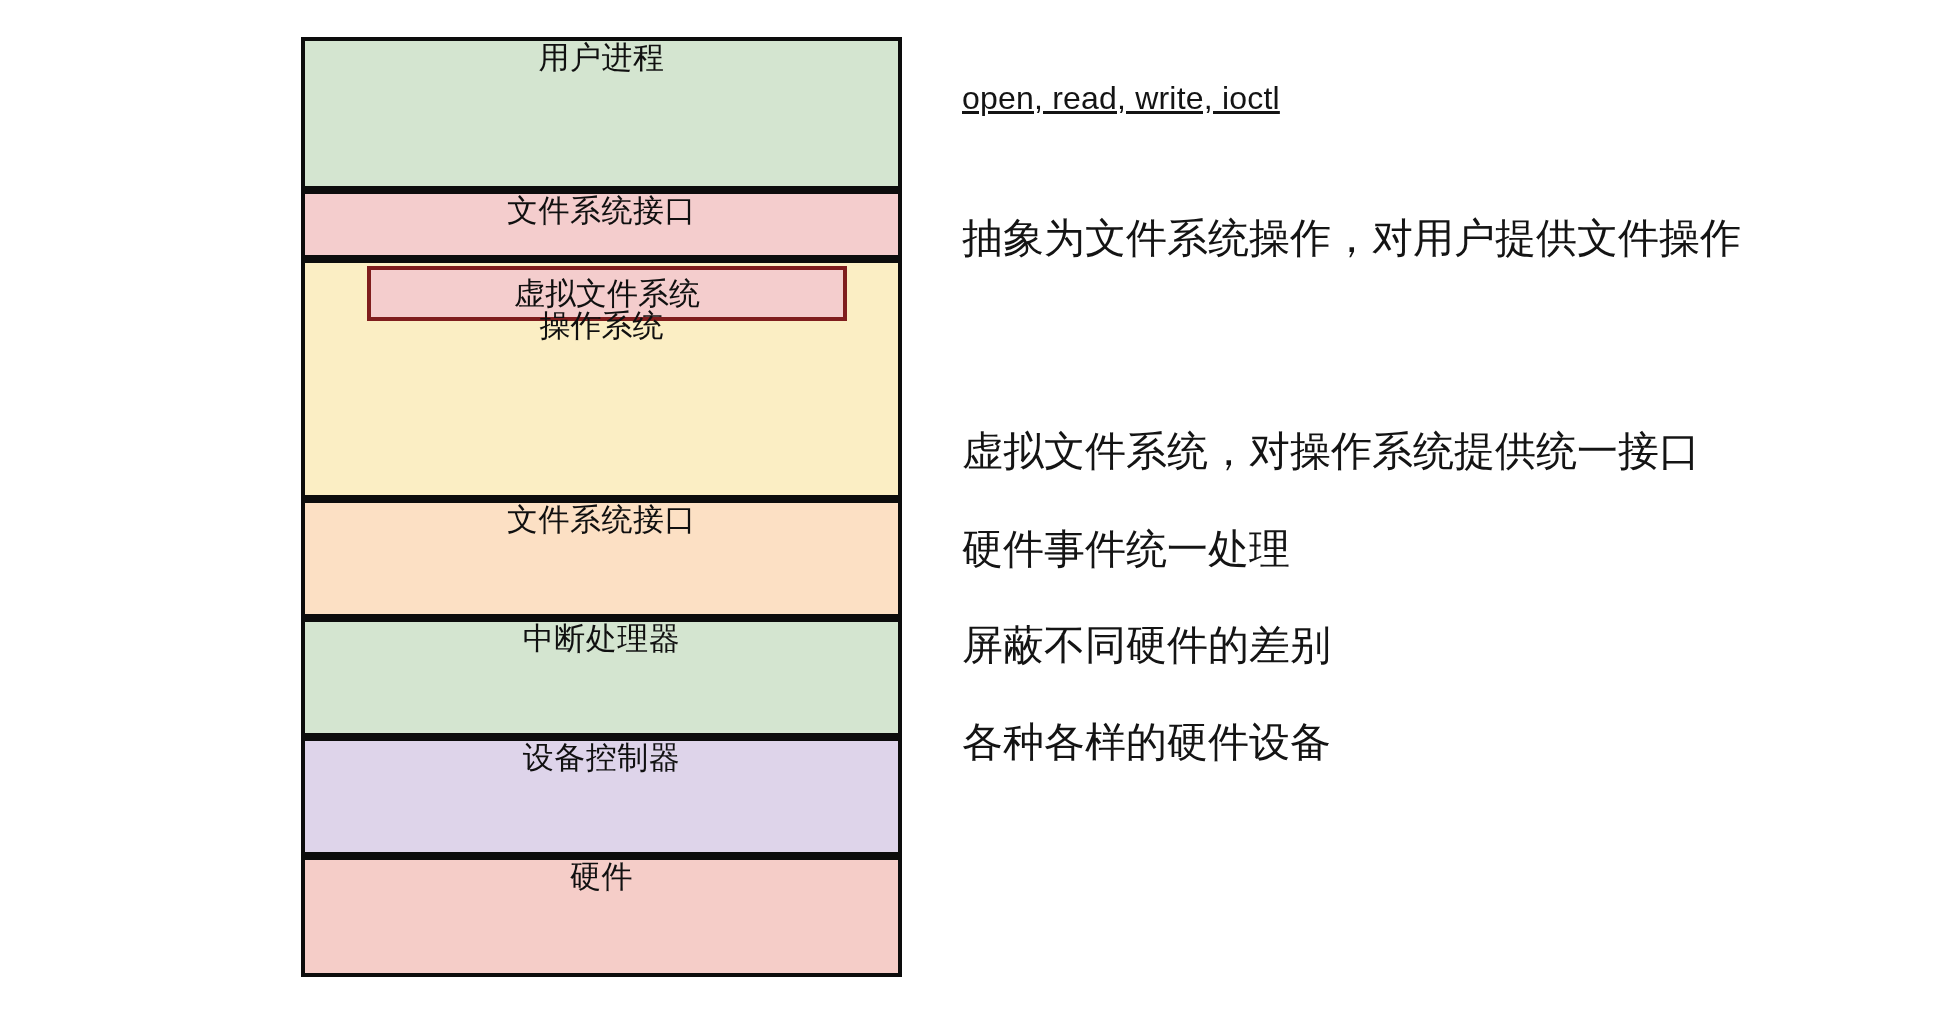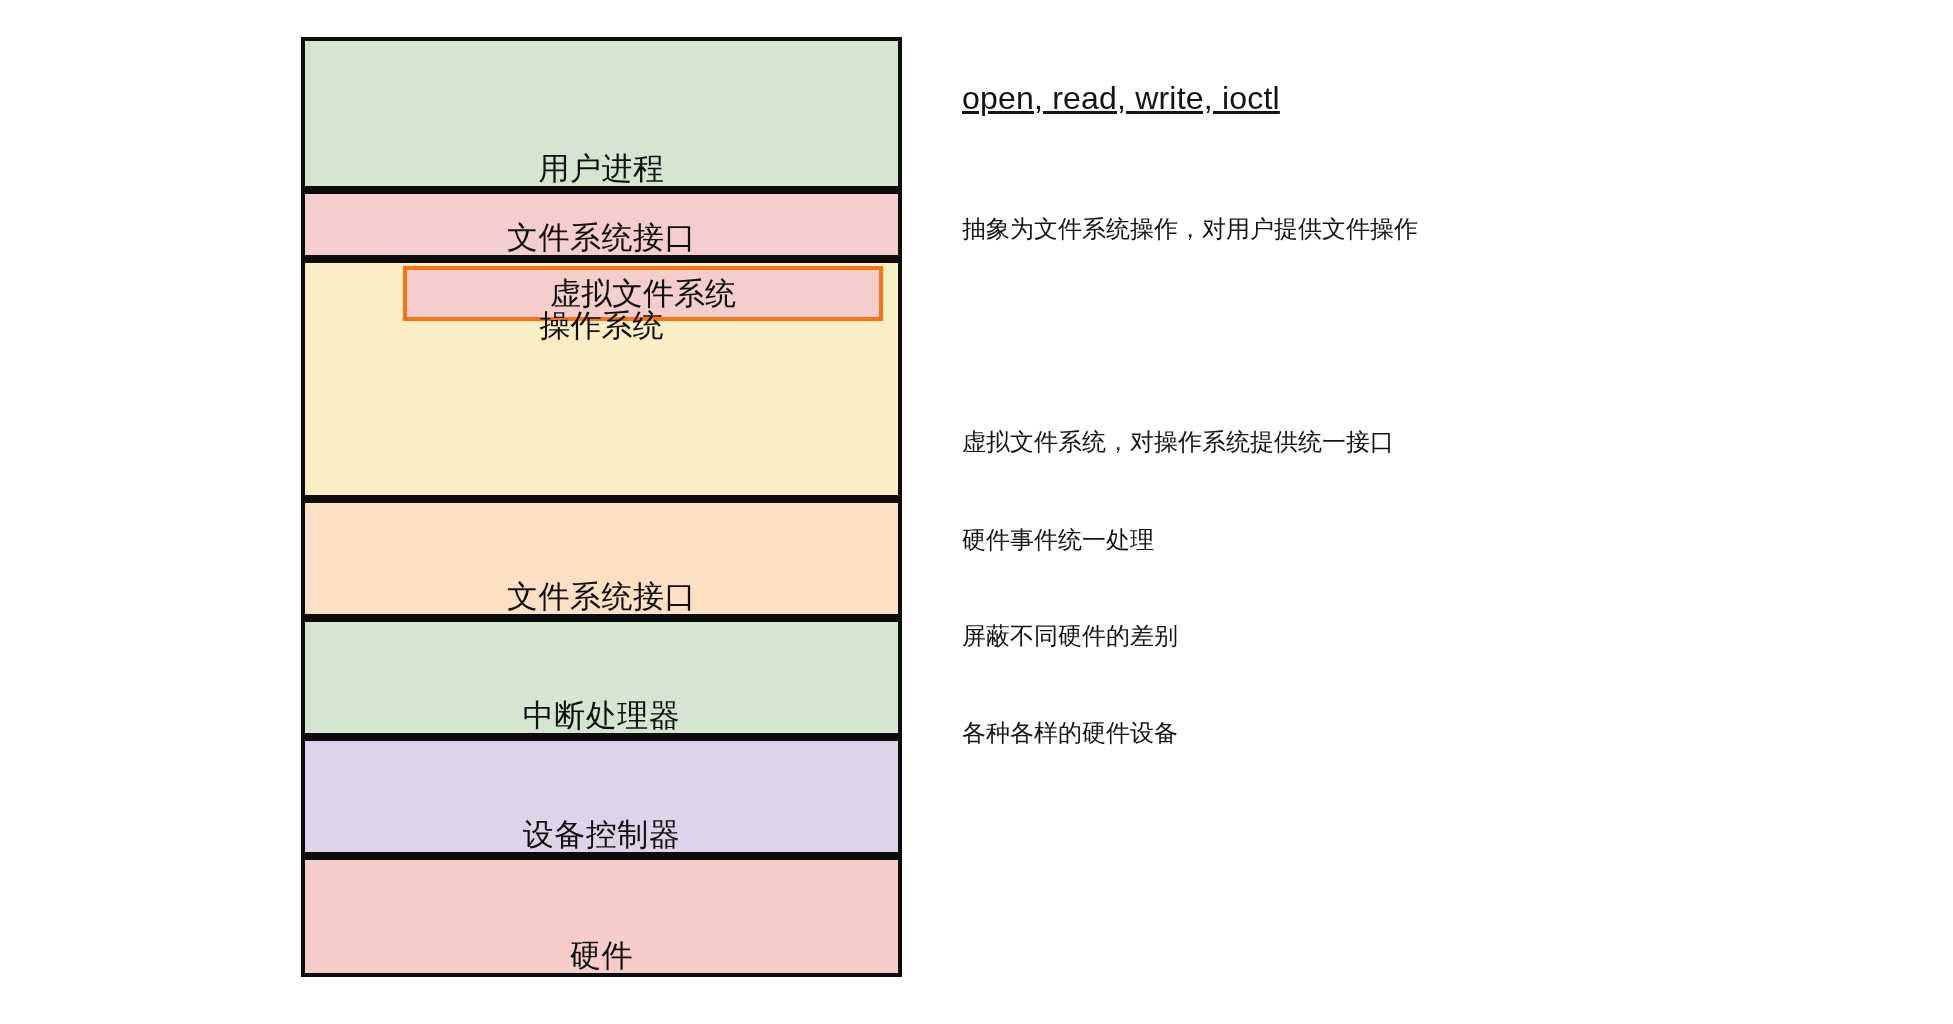--- a/index.html
+++ b/index.html
@@ -34,21 +34,21 @@
     box-sizing: border-box;
   }
 
   .layer {
     position: absolute;
     left: 0;
     width: 601px;
     box-sizing: border-box;
     border: 4px solid #0c0c0c;
     display: flex;
-    align-items: flex-end;
+    align-items: flex-start;
     justify-content: center;
   }
 
   .layer-label {
     font-size: 31px;
     line-height: 1.1;
     letter-spacing: 0.5px;
     color: #101010;
     white-space: nowrap;
   }
@@ -64,37 +64,36 @@
     width: 100%;
     text-align: center;
     font-size: 31px;
     color: #101010;
     white-space: nowrap;
   }
 
   .nested-box {
     position: absolute;
     box-sizing: border-box;
-    border: 4px solid #f97316;
+    border: 4px solid #7f1d1d;
     display: flex;
     align-items: center;
     justify-content: center;
-    margin-left: 36px;
   }
   .nested-label {
     font-size: 31px;
     color: #101010;
     white-space: nowrap;
   }
 
   
   .note {
     position: absolute;
     left: 962px;
-    font-size: 24px;
+    font-size: 41px;
     line-height: 1.15;
     color: #141414;
     white-space: nowrap;
   }
   .note.latin {
     font-size: 32px;
     letter-spacing: 0.2px;
   }
 </style>
 </head>

